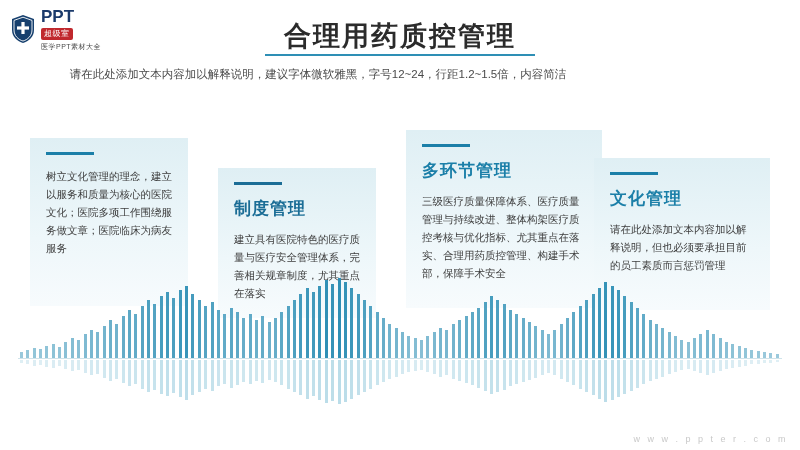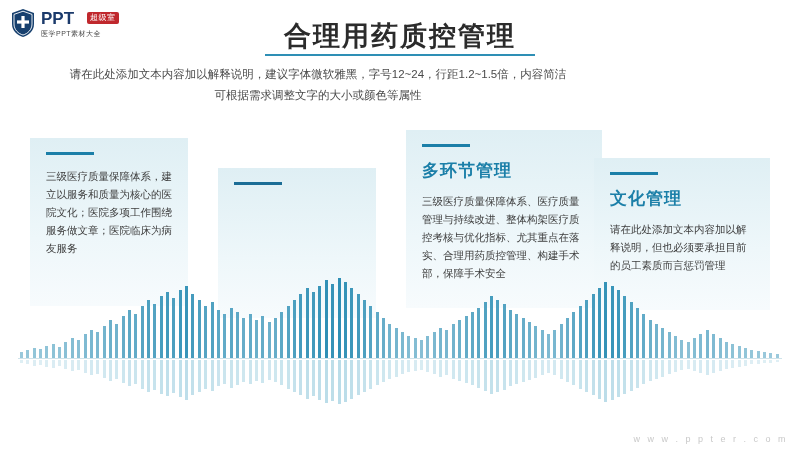--- a/index.html
+++ b/index.html
@@ -31,22 +31,23 @@
   }
   .logo-shield svg { display: block; }
   .logo-text {
     display: flex;
     flex-direction: column;
     justify-content: center;
     line-height: 1;
   }
   .logo-main {
     display: flex;
-    align-items: center;
-    gap: 13px;
+    align-items: flex-start;
+    gap: 3px;
+    flex-direction: column;
   }
   .logo-ppt {
     font-size: 17px;
     font-weight: bold;
     color: #1b3a6b;
     letter-spacing: 0px;
   }
   .logo-badge {
     background: #c0282d;
     color: #ffffff;
@@ -177,29 +178,30 @@
       <span class="logo-badge">超级室</span>
     </span>
     <span class="logo-sub">医学PPT素材大全</span>
   </span>
 </div>
 
 <div class="title">合理用药质控管理</div>
 <div class="title-underline" style="background: rgb(46, 143, 181);"></div>
 <div class="subtitle">
   <div>请在此处添加文本内容加以解释说明，建议字体微软雅黑，字号12~24，行距1.2~1.5倍，内容简洁</div>
-  <div>可根据需求调整文字的大小或颜色等属性</div>
 </div>
 
 <div class="card" id="card-0">
   <div class="card-rule" style="background: rgb(27, 127, 168);"></div>
-  <div class="card-body">三级医疗质量保障体系，建立以服务和质量为核心的医院文化；医院多项工作围绕服务做文章；医院临床为病友服务</div>
+  <div class="card-body">树立文化管理的理念，建立以服务和质量为核心的医院文化；医院多项工作围绕服务做文章；医院临床为病友服务</div>
 </div>
 <div class="card" id="card-1">
   <div class="card-rule" style="background: rgb(27, 109, 150);"></div>
+  <div class="card-title" style="color: rgb(27, 109, 150);">制度管理</div>
+  <div class="card-body">建立具有医院特色的医疗质量与医疗安全管理体系，完善相关规章制度，尤其重点在落实</div>
 </div>
 <div class="card" id="card-2">
   <div class="card-rule" style="background: rgb(27, 127, 168);"></div>
   <div class="card-title" style="color: rgb(27, 127, 168);">多环节管理</div>
   <div class="card-body">三级医疗质量保障体系、医疗质量管理与持续改进、整体构架医疗质控考核与优化指标、尤其重点在落实、合理用药质控管理、构建手术部，保障手术安全</div>
 </div>
 <div class="card" id="card-3">
   <div class="card-rule" style="background: rgb(27, 127, 168);"></div>
   <div class="card-title" style="color: rgb(27, 127, 168);">文化管理</div>
   <div class="card-body">请在此处添加文本内容加以解释说明，但也必须要承担目前的员工素质而言惩罚管理</div>

